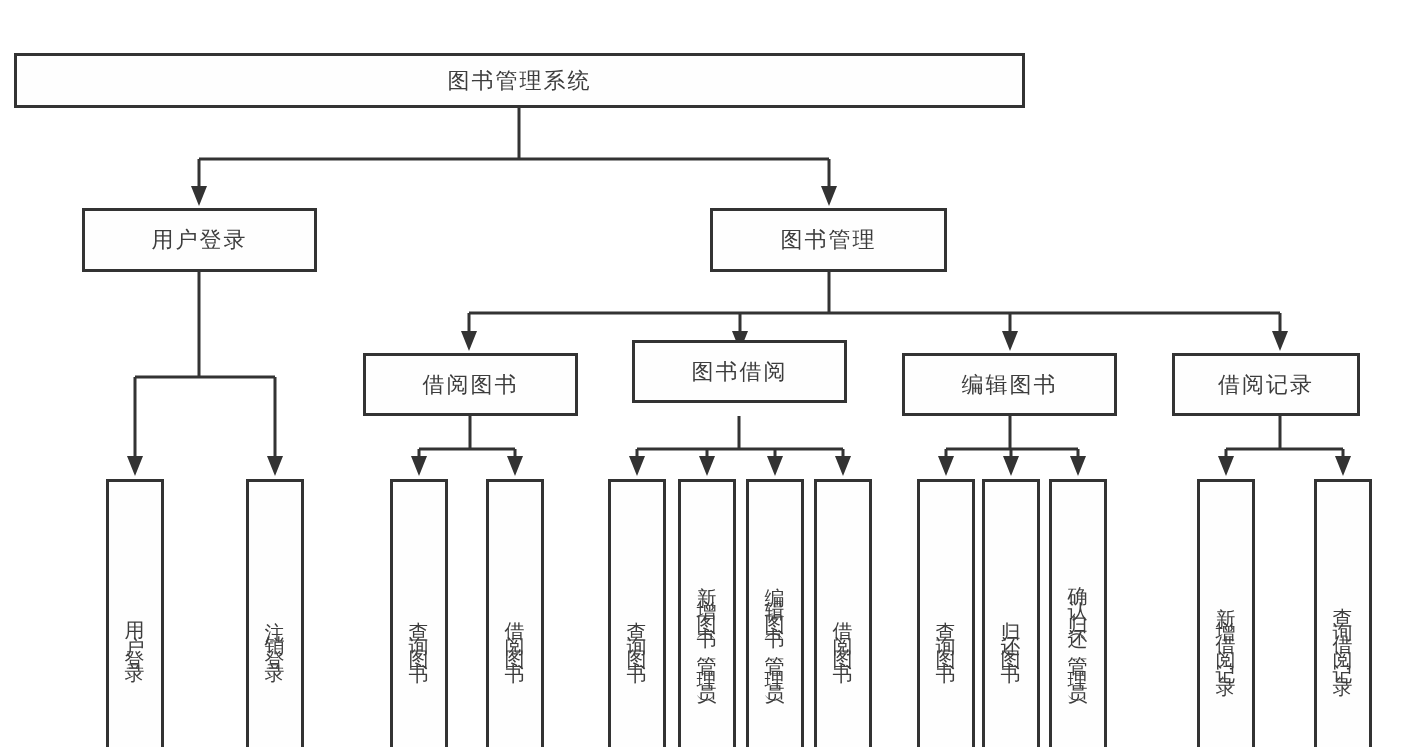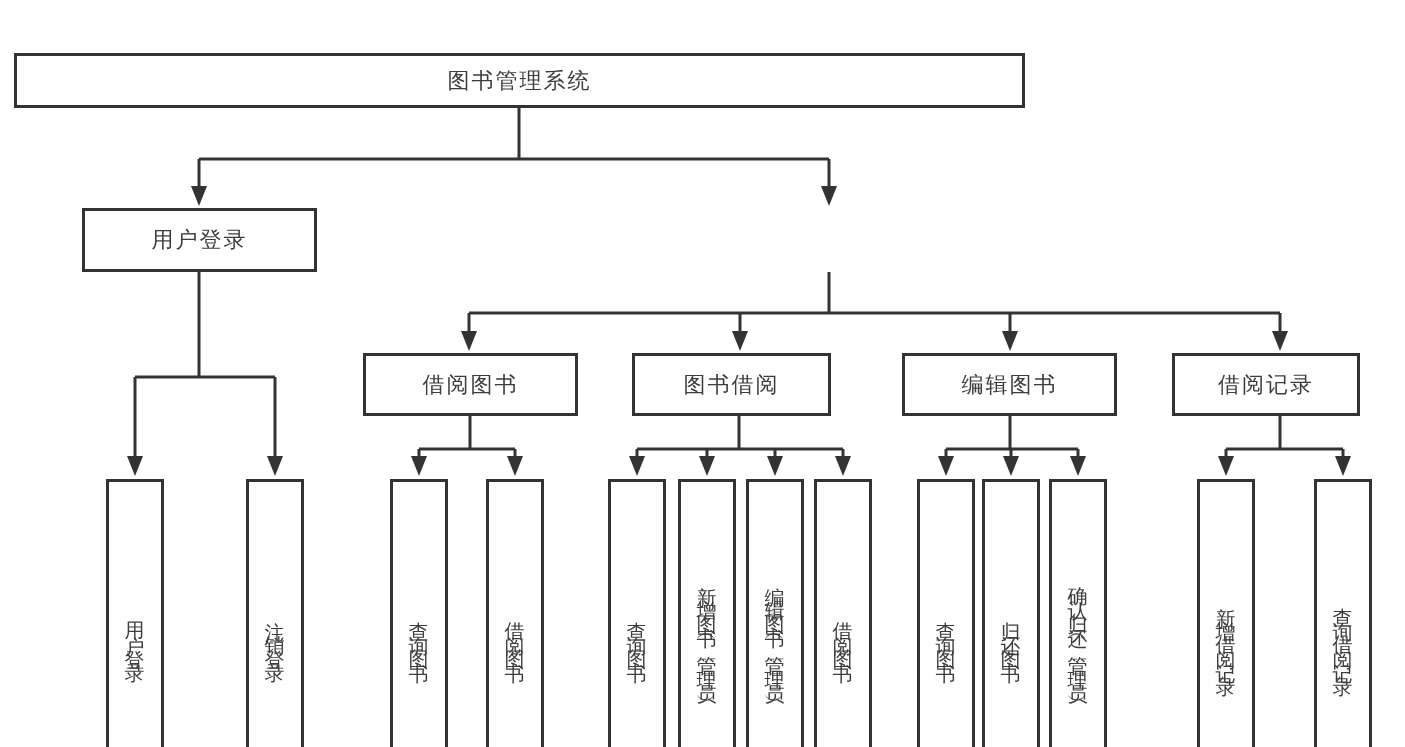--- a/index.html
+++ b/index.html
@@ -117,25 +117,28 @@
     </g>
   </svg>
 
   <div class="box h" style="left:14px;top:13px;width:1011px;height:55px">
     <span class="lbl">图书管理系统</span>
   </div>
 
   <div class="box h" style="left:82px;top:168px;width:235px;height:64px">
     <span class="lbl">用户登录</span>
   </div>
+  <div class="box h" style="left:710px;top:168px;width:237px;height:64px">
+    <span class="lbl">图书管理</span>
+  </div>
 
   <div class="box h" style="left:363px;top:313px;width:215px;height:63px">
     <span class="lbl">借阅图书</span>
   </div>
-  <div class="box h" style="left:632px;top:313px;width:199px;height:63px">
+  <div class="box h" style="left:632px;top:300px;width:215px;height:63px">
     <span class="lbl">图书借阅</span>
   </div>
   <div class="box h" style="left:902px;top:313px;width:215px;height:63px">
     <span class="lbl">编辑图书</span>
   </div>
   <div class="box h" style="left:1172px;top:313px;width:188px;height:63px">
     <span class="lbl">借阅记录</span>
   </div>
 
   <div class="box v" style="left:106px;top:439px;width:58px;height:296px">

